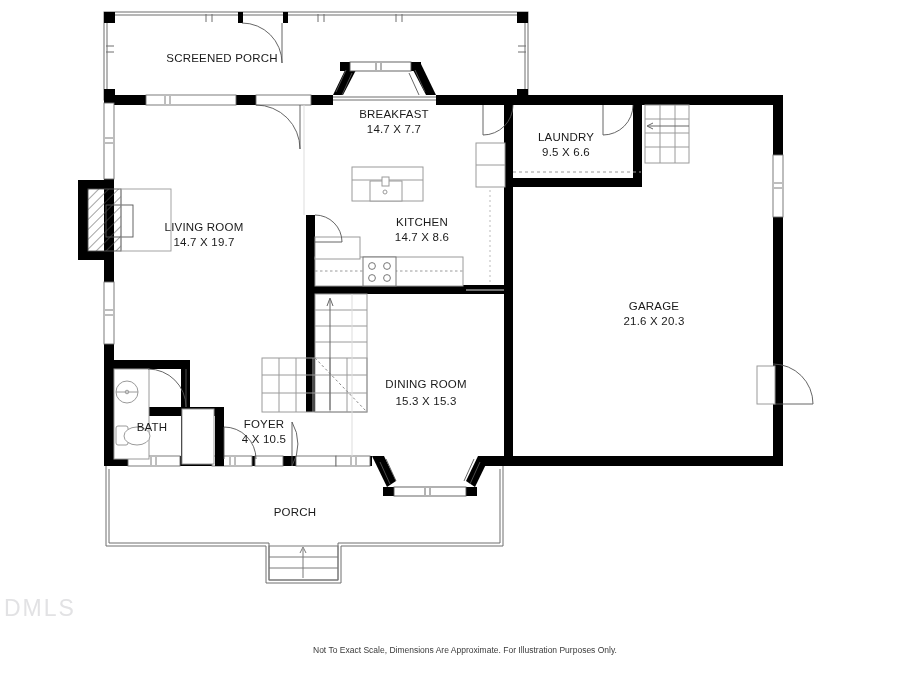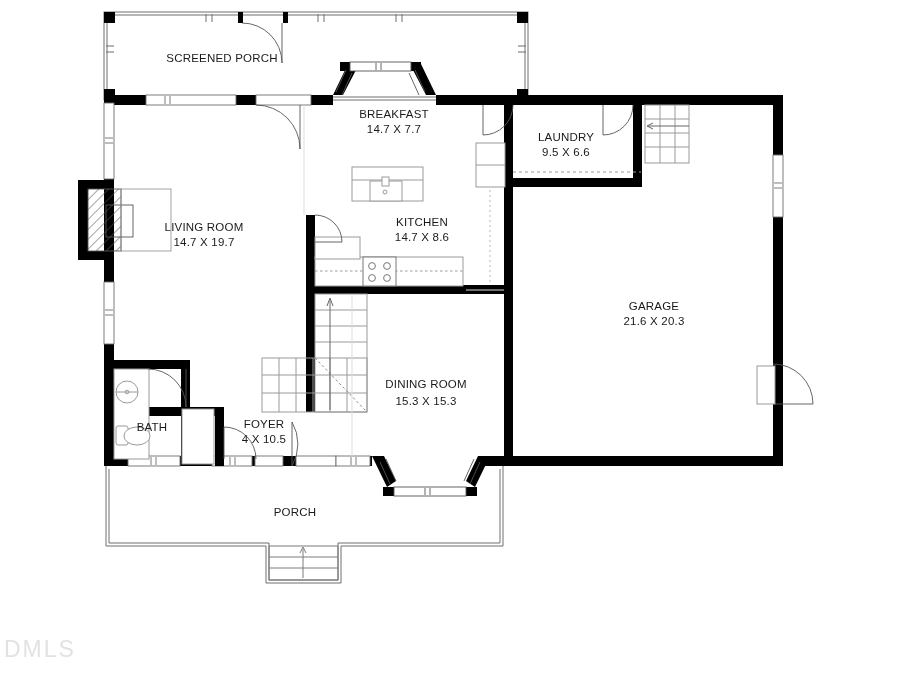--- a/index.html
+++ b/index.html
@@ -7,21 +7,21 @@
        font-family:"Liberation Sans","DejaVu Sans",sans-serif;color:#1a1a1a;}
   #plan-wrap{position:relative;width:748px;height:675px;}
   svg#floorplan{position:absolute;left:0;top:0;width:900px;height:675px;display:block;}
   .rlabel{font-family:"Liberation Sans","DejaVu Sans",sans-serif;
           font-size:11.5px;fill:#1a1a1a;text-anchor:middle;letter-spacing:.2px;}
   .rdim{font-family:"Liberation Sans","DejaVu Sans",sans-serif;
         font-size:11.5px;fill:#1a1a1a;text-anchor:middle;letter-spacing:.2px;}
   .disclaimer{position:absolute;left:313px;top:645px;width:400px;
         font-size:8.5px;color:#3a3a3a;text-align:left;white-space:nowrap;
         font-family:"Liberation Sans","DejaVu Sans",sans-serif;}
-  .watermark{position:absolute;left:4px;top:636px;font-size:23px;
+  .watermark{position:absolute;left:4px;top:595px;font-size:23px;
         color:#e2e2e4;letter-spacing:2px;font-family:"Liberation Sans","DejaVu Sans",sans-serif;}
 </style>
 </head>
 <body>
 
 <div id="plan-wrap">
 
 <svg id="floorplan" viewBox="0 0 900 675">
   <defs>
     <pattern id="hatch" width="7" height="7" patternTransform="rotate(45)" patternUnits="userSpaceOnUse">
@@ -316,14 +316,15 @@
     <text class="rlabel" x="152" y="431">BATH</text>
 
     <text class="rlabel" x="264" y="428">FOYER</text>
     <text class="rdim" x="264" y="443">4 X 10.5</text>
 
     <text class="rlabel" x="295" y="516">PORCH</text>
   </g>
 </svg>
 
 <div class="watermark">DMLS</div>
+<div class="disclaimer">Not To Exact Scale, Dimensions Are Approximate. For Illustration Purposes Only.</div>
 
 </div>
 
 </body></html>

